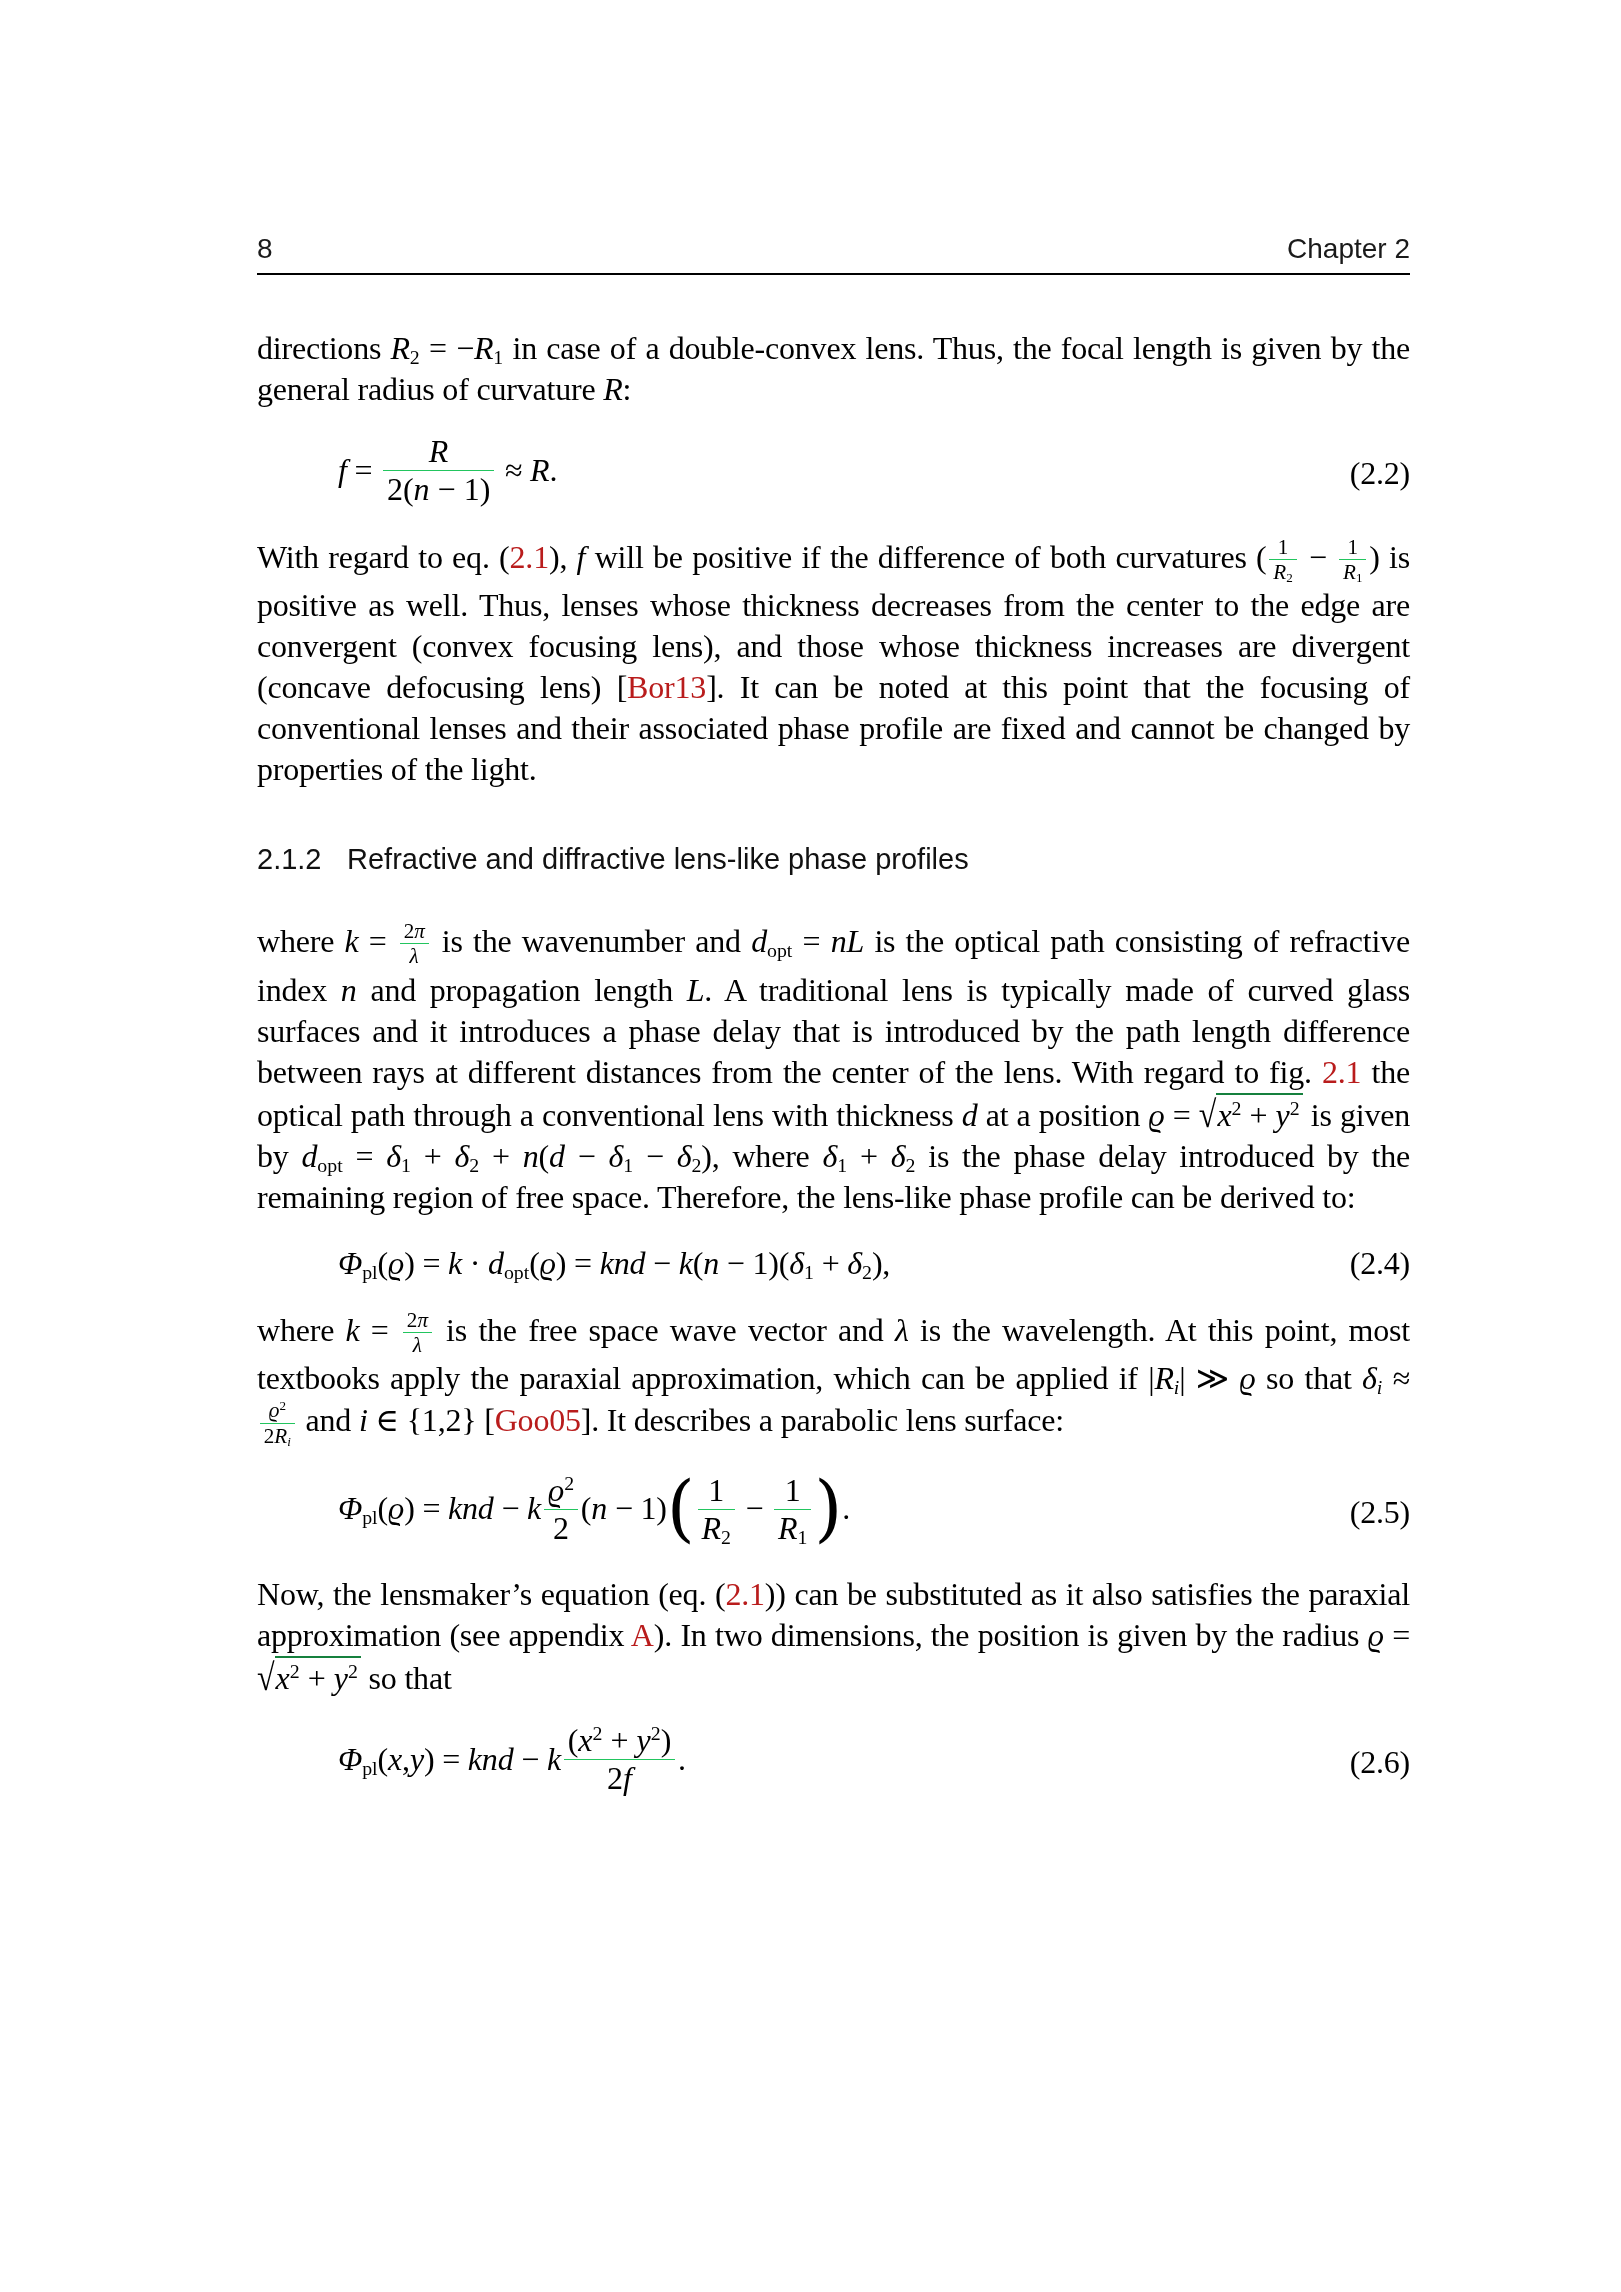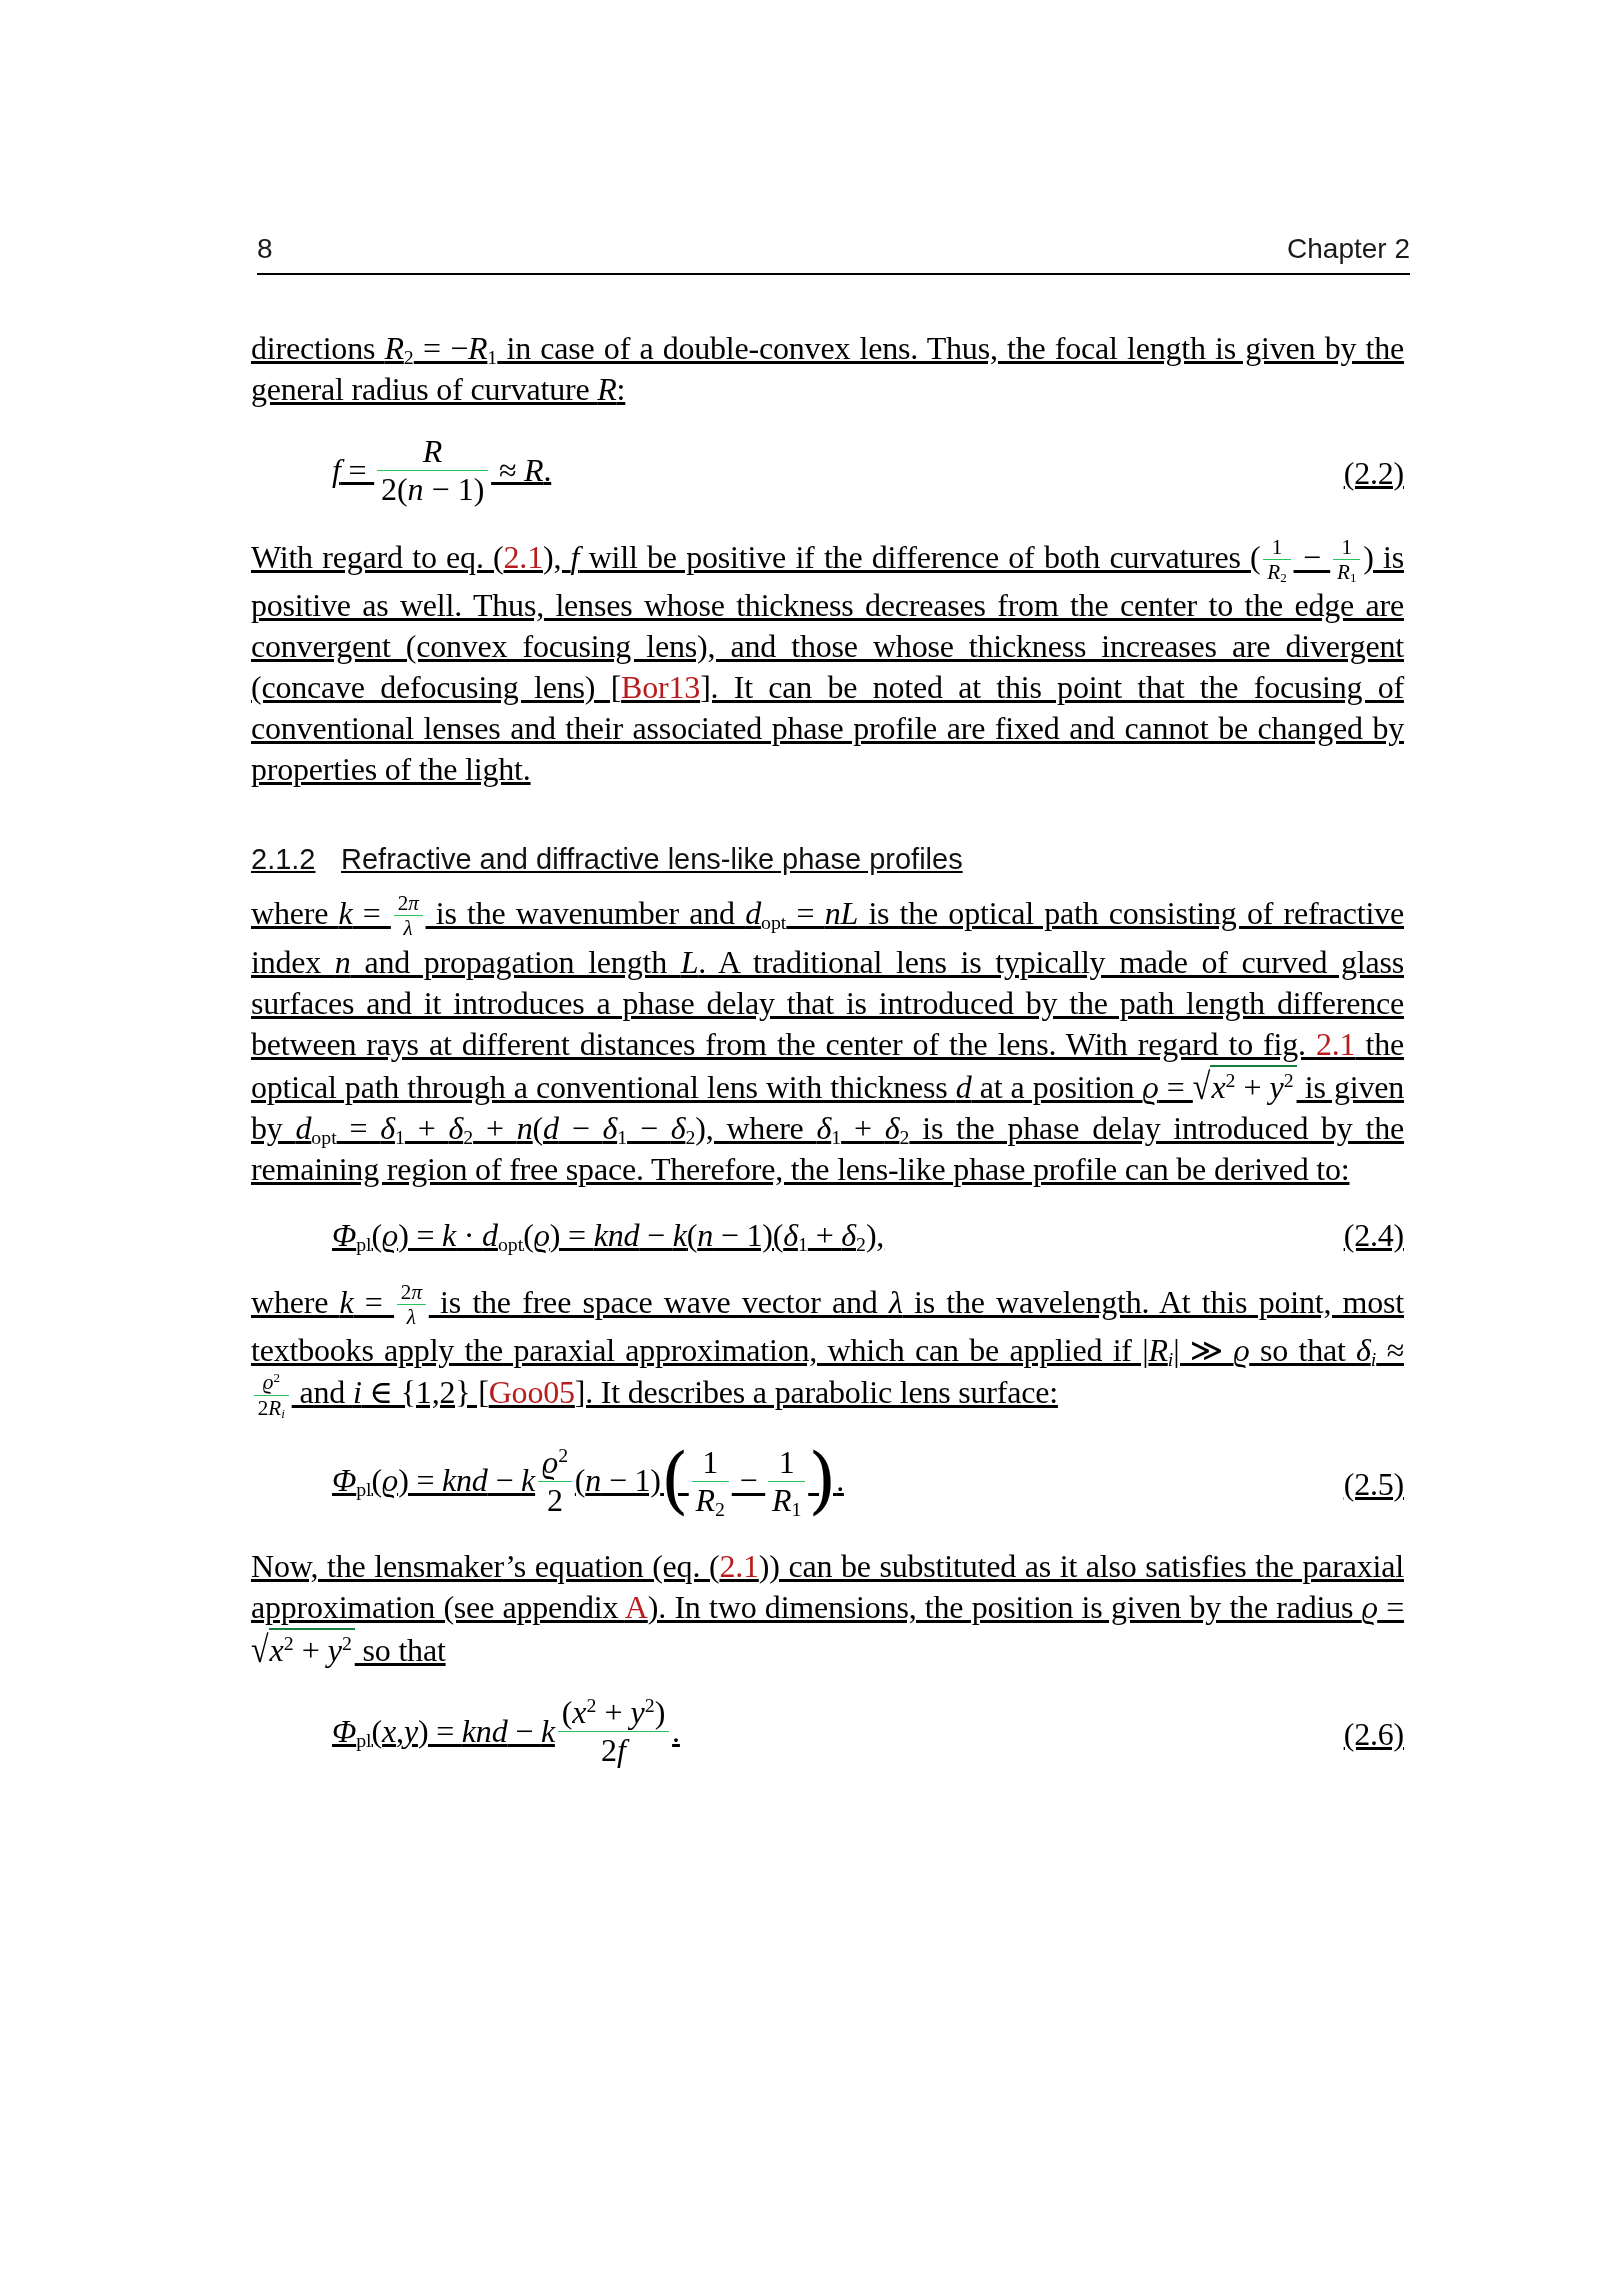--- a/index.html
+++ b/index.html
@@ -15,29 +15,29 @@
     font-family:"Liberation Sans","DejaVu Sans",sans-serif;
     font-size:28px; color:#1a1a1a;
   }
   .chap { margin-left:auto; display:flex; gap:17.6px;flex-direction:column; }
   .hrule {
     position:absolute; left:257px; top:273px; width:1153px; height:2px;
     background:#000;
   }
   
   #doc-body {
-    position:absolute; left:251px; top:328px; width:1153px;
-    font-size:32px; line-height:41px; letter-spacing:-0.2px;text-decoration:underline;
+    position:absolute; left:257px; top:328px; width:1153px;
+    font-size:32px; line-height:41px; letter-spacing:-0.2px;
   }
   .para { margin:0; text-align:justify; hyphens:none; }
   
   .heading {
     font-family:"Liberation Sans","DejaVu Sans",sans-serif;
     font-size:29px; line-height:37px; letter-spacing:0;
-    margin:51px 0 14px 0; text-align:left; color:#111;
+    margin:51px 0 42px 0; text-align:left; color:#111;
   }
   .heading .h-num { margin-right:25.5px; }
   
   .eq { display:flex; align-items:center; margin:25.5px 0; line-height:1.25; }
   .eq-body { margin-left:81px; }
   .eq-num { margin-left:auto; }
   
   .mi { font-style:italic; font-family:"Liberation Serif","DejaVu Serif",serif; }
   .ref-link { color:#b91c1c; }
   sup.ss, sub.ss { font-size:0.62em; line-height:0; letter-spacing:0; }

